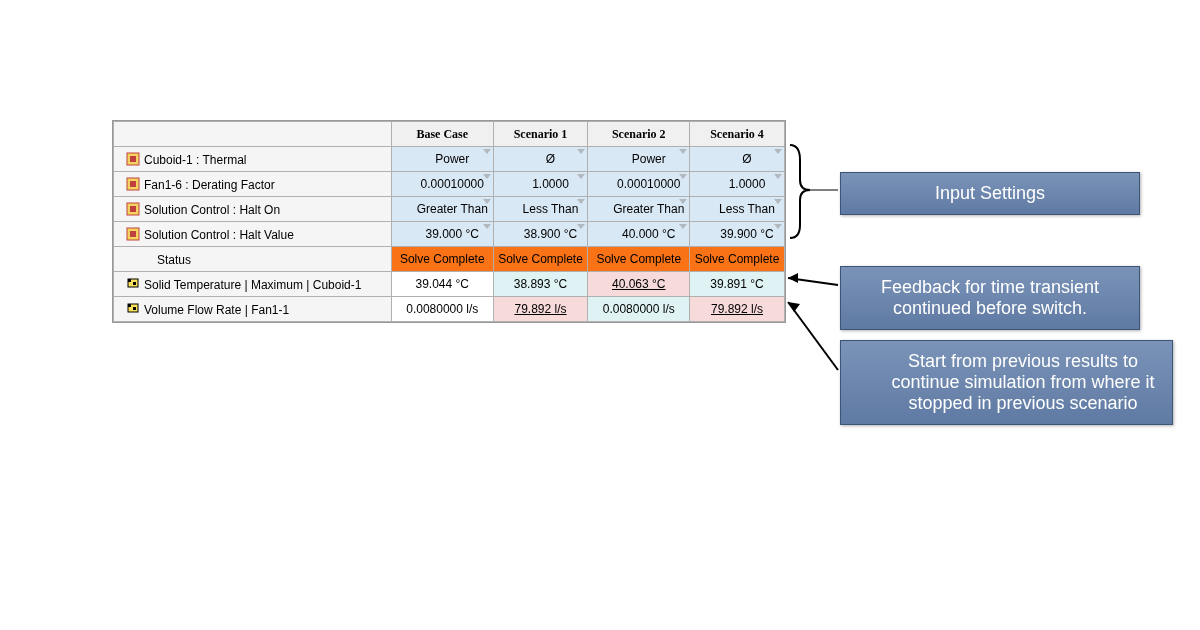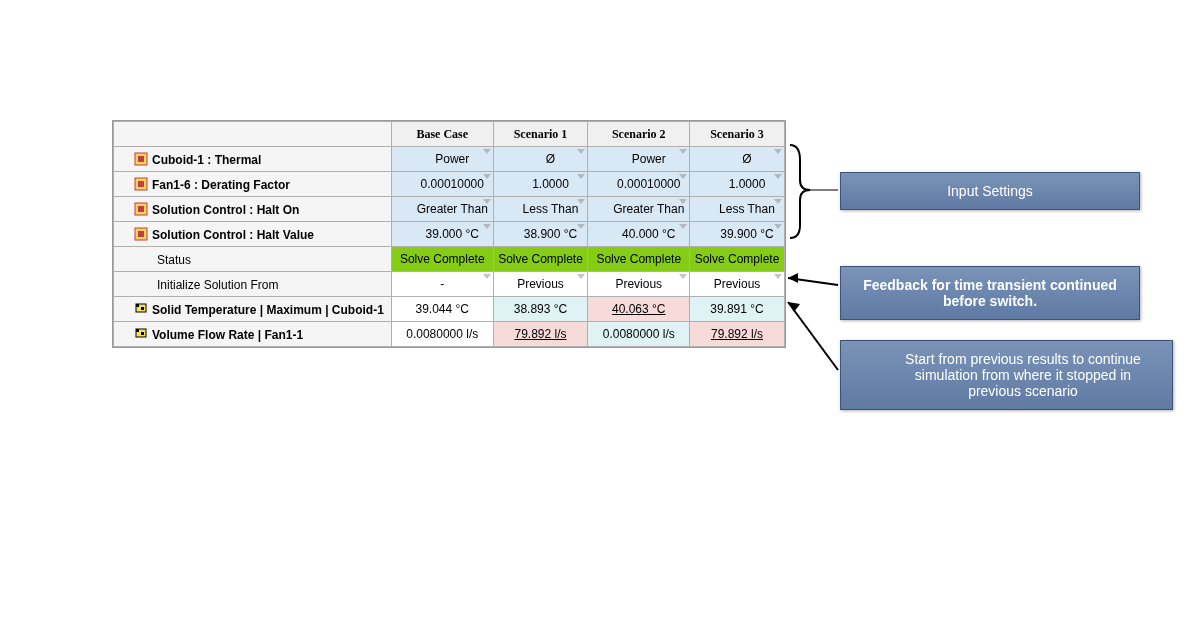--- a/index.html
+++ b/index.html
@@ -35,33 +35,32 @@
     text-align: left;
     background: #f5f5f5;
     font-weight: normal;
     width: 230px;
     padding-left: 6px;
   }
   td.row-label.indent {
     padding-left: 43px;
   }
   td.row-label.icon-pad {
-    padding-left: 20px;
-    font-weight: bold;
+    padding-left: 12px;
   }
   thead th {
     background: #f0f0f0;
     font-weight: bold;
     font-family: Liberation Serif, serif;
   }
   thead th.row-label {
     background: #f5f5f5;
   }
   .cell-blue { background: #d9e8f5; padding-left: 24px; }
-  .cell-green { background: #84cc16; color: #000; }
+  .cell-green { background: #f97316; color: #000; }
   .cell-white { background: #fff; }
   .cell-cyan { background: #dff3f5; }
   .cell-pink { background: #f7dada; text-decoration: underline; }
   .icon {
     display: inline-block;
     width: 14px;
     height: 14px;
     margin-right: 4px;
     vertical-align: middle;
   }
@@ -77,27 +76,27 @@
     border-top: 5px solid #8a8a8a;
     opacity: 0.5;
   }
 
   
   .callout {
     position: absolute;
     background: linear-gradient(#7b93b8, #5f7aa3);
     border: 1px solid #3c5577;
     color: #fff;
-    font-size: 14px;
+    font-size: 18px;
     padding: 10px 14px;
     text-align: center;
     box-shadow: 1px 1px 3px rgba(0,0,0,0.3);
   }
   #callout1 { left: 840px; top: 172px; width: 270px; }
-  #callout2 { left: 840px; top: 266px; width: 270px; font-weight: bold; }
+  #callout2 { left: 840px; top: 266px; width: 270px; }
   #callout3 { left: 840px; top: 340px; width: 270px; padding-left: 47px; }
 
   
   svg.overlay {
     position: absolute;
     left: 0; top: 0;
     width: 1200px; height: 630px;
     pointer-events: none;
   }
 </style>
@@ -105,21 +104,21 @@
 <body>
 
 <div class="table-wrap">
 <table>
   <thead>
     <tr>
       <th class="row-label">&nbsp;</th>
       <th>Base Case</th>
       <th>Scenario 1</th>
       <th>Scenario 2</th>
-      <th>Scenario 3</th>
+      <th>Scenario 4</th>
     </tr>
   </thead>
   <tbody>
 
     <tr>
       <td class="row-label icon-pad">
         <span class="icon icon-prop">
           <svg width="14" height="14">
                 <rect x="1" y="1" width="12" height="12" fill="#f4d35e" stroke="#c04040"></rect>
                 <rect x="4" y="4" width="6" height="6" fill="#c04040"></rect>
@@ -179,27 +178,20 @@
 
     <tr>
       <td class="row-label indent"><span class="row-label-text">Status</span></td>
       <td class="cell-green"><span>Solve Complete</span></td>
       <td class="cell-green"><span>Solve Complete</span></td>
       <td class="cell-green"><span>Solve Complete</span></td>
       <td class="cell-green"><span>Solve Complete</span></td>
     </tr>
 
 
-    <tr>
-      <td class="row-label indent"><span class="row-label-text">Initialize Solution From</span></td>
-      <td class="cell-white"><span>-</span><span class="dd-tick"></span></td>
-      <td class="cell-white"><span>Previous</span><span class="dd-tick"></span></td>
-      <td class="cell-white"><span>Previous</span><span class="dd-tick"></span></td>
-      <td class="cell-white"><span>Previous</span><span class="dd-tick"></span></td>
-    </tr>
 
     <tr>
       <td class="row-label icon-pad">
         <span class="icon icon-flag">
           <svg width="14" height="14">
                 <rect x="2" y="2" width="10" height="8" fill="#f8e05a" stroke="#000"></rect>
                 <rect x="2" y="2" width="3" height="3" fill="#000"></rect>
                 <rect x="7" y="5" width="3" height="3" fill="#000"></rect>
               </svg>
         </span><span class="row-label-text">Solid Temperature | Maximum | Cuboid-1</span>

